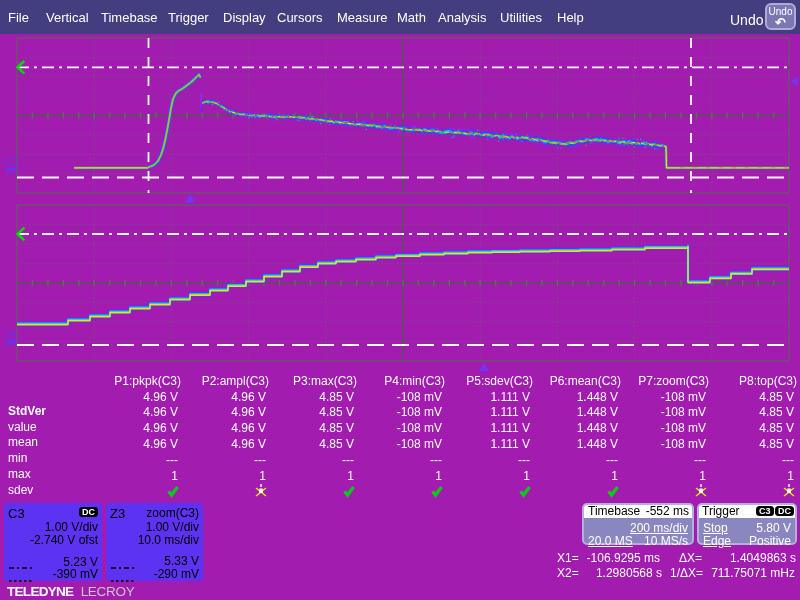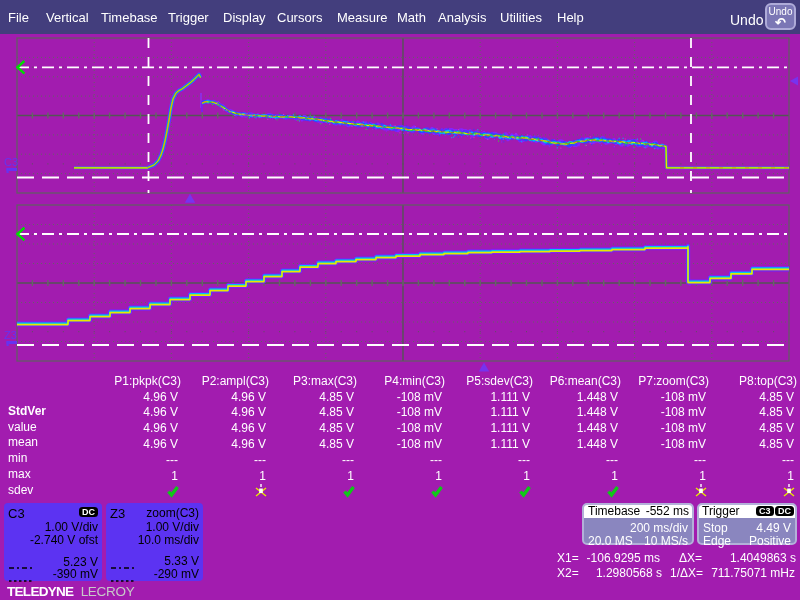--- a/index.html
+++ b/index.html
@@ -17,21 +17,21 @@
 .dbox{position:absolute;top:503px;width:98px;height:78px;background:#5c33f2;border-radius:4px;
       color:#000;font-size:12px;}
 .dbox .r{position:absolute;right:4px;white-space:nowrap;}
 .dbox .ic{position:absolute;left:5px;}
 .badge{display:inline-block;background:#000;color:#fff;font-weight:bold;font-size:9px;
        border-radius:3.5px;padding:0 3px;line-height:10px;}
 .ibox{position:absolute;top:503px;height:42px;background:#8a86bf;border:2px solid #b3b0d9;
       border-radius:5px;box-sizing:border-box;font-size:12px;color:#fff;}
 .ibox .hdr{position:absolute;left:0;top:0;right:0;height:13px;background:#fff;color:#000;
       border-radius:3px 3px 0 0;line-height:13px;}
-.ibox .row{position:absolute;left:4px;right:4px;white-space:nowrap;}
+.ibox .row{position:absolute;left:4px;right:4px;white-space:nowrap;text-decoration:underline;}
 .xrow{position:absolute;font-size:12px;color:#fff;white-space:nowrap;}
 .xr{text-align:right;}
 </style></head>
 <body>
 <div id="scr">
 <div id="menubar">
       <span style="left:8px">File</span>
       <span style="left:46px">Vertical</span>
       <span style="left:101px">Timebase</span>
       <span style="left:168px">Trigger</span>
@@ -846,21 +846,21 @@
       </div>
   <div class="row" style="top:16px;text-align:right">200 ms/div</div>
   <div class="row" style="top:29px"><span>20.0 MS</span><span style="float:right">10 MS/s</span></div>
 </div>
 <div class="ibox" style="left:697px;width:100px">
   <div class="hdr">
         <span style="position:absolute;left:3px">Trigger</span>
     <span class="badge" style="position:absolute;left:57px;top:1px">C3</span>
     <span class="badge" style="position:absolute;left:76px;top:1px">DC</span>
       </div>
-  <div class="row" style="top:16px"><span>Stop</span><span style="float:right">4.49 V</span></div>
+  <div class="row" style="top:16px"><span>Stop</span><span style="float:right">5.80 V</span></div>
   <div class="row" style="top:29px"><span>Edge</span><span style="float:right">Positive</span></div>
 </div>
 <div class="xrow" style="left:557px;top:551px">X1=</div>
 <div class="xrow xr" style="right:140px;top:551px;width:120px">-106.9295 ms</div>
 <div class="xrow" style="left:679px;top:551px">ΔX=</div>
 <div class="xrow xr" style="right:4px;top:551px;width:90px">1.4049863 s</div>
 <div class="xrow" style="left:557px;top:566px">X2=</div>
 <div class="xrow xr" style="right:138px;top:566px;width:120px">1.2980568 s</div>
 <div class="xrow" style="left:670px;top:566px">1/ΔX=</div>
 <div class="xrow xr" style="right:5px;top:566px;width:110px">711.75071 mHz</div>

